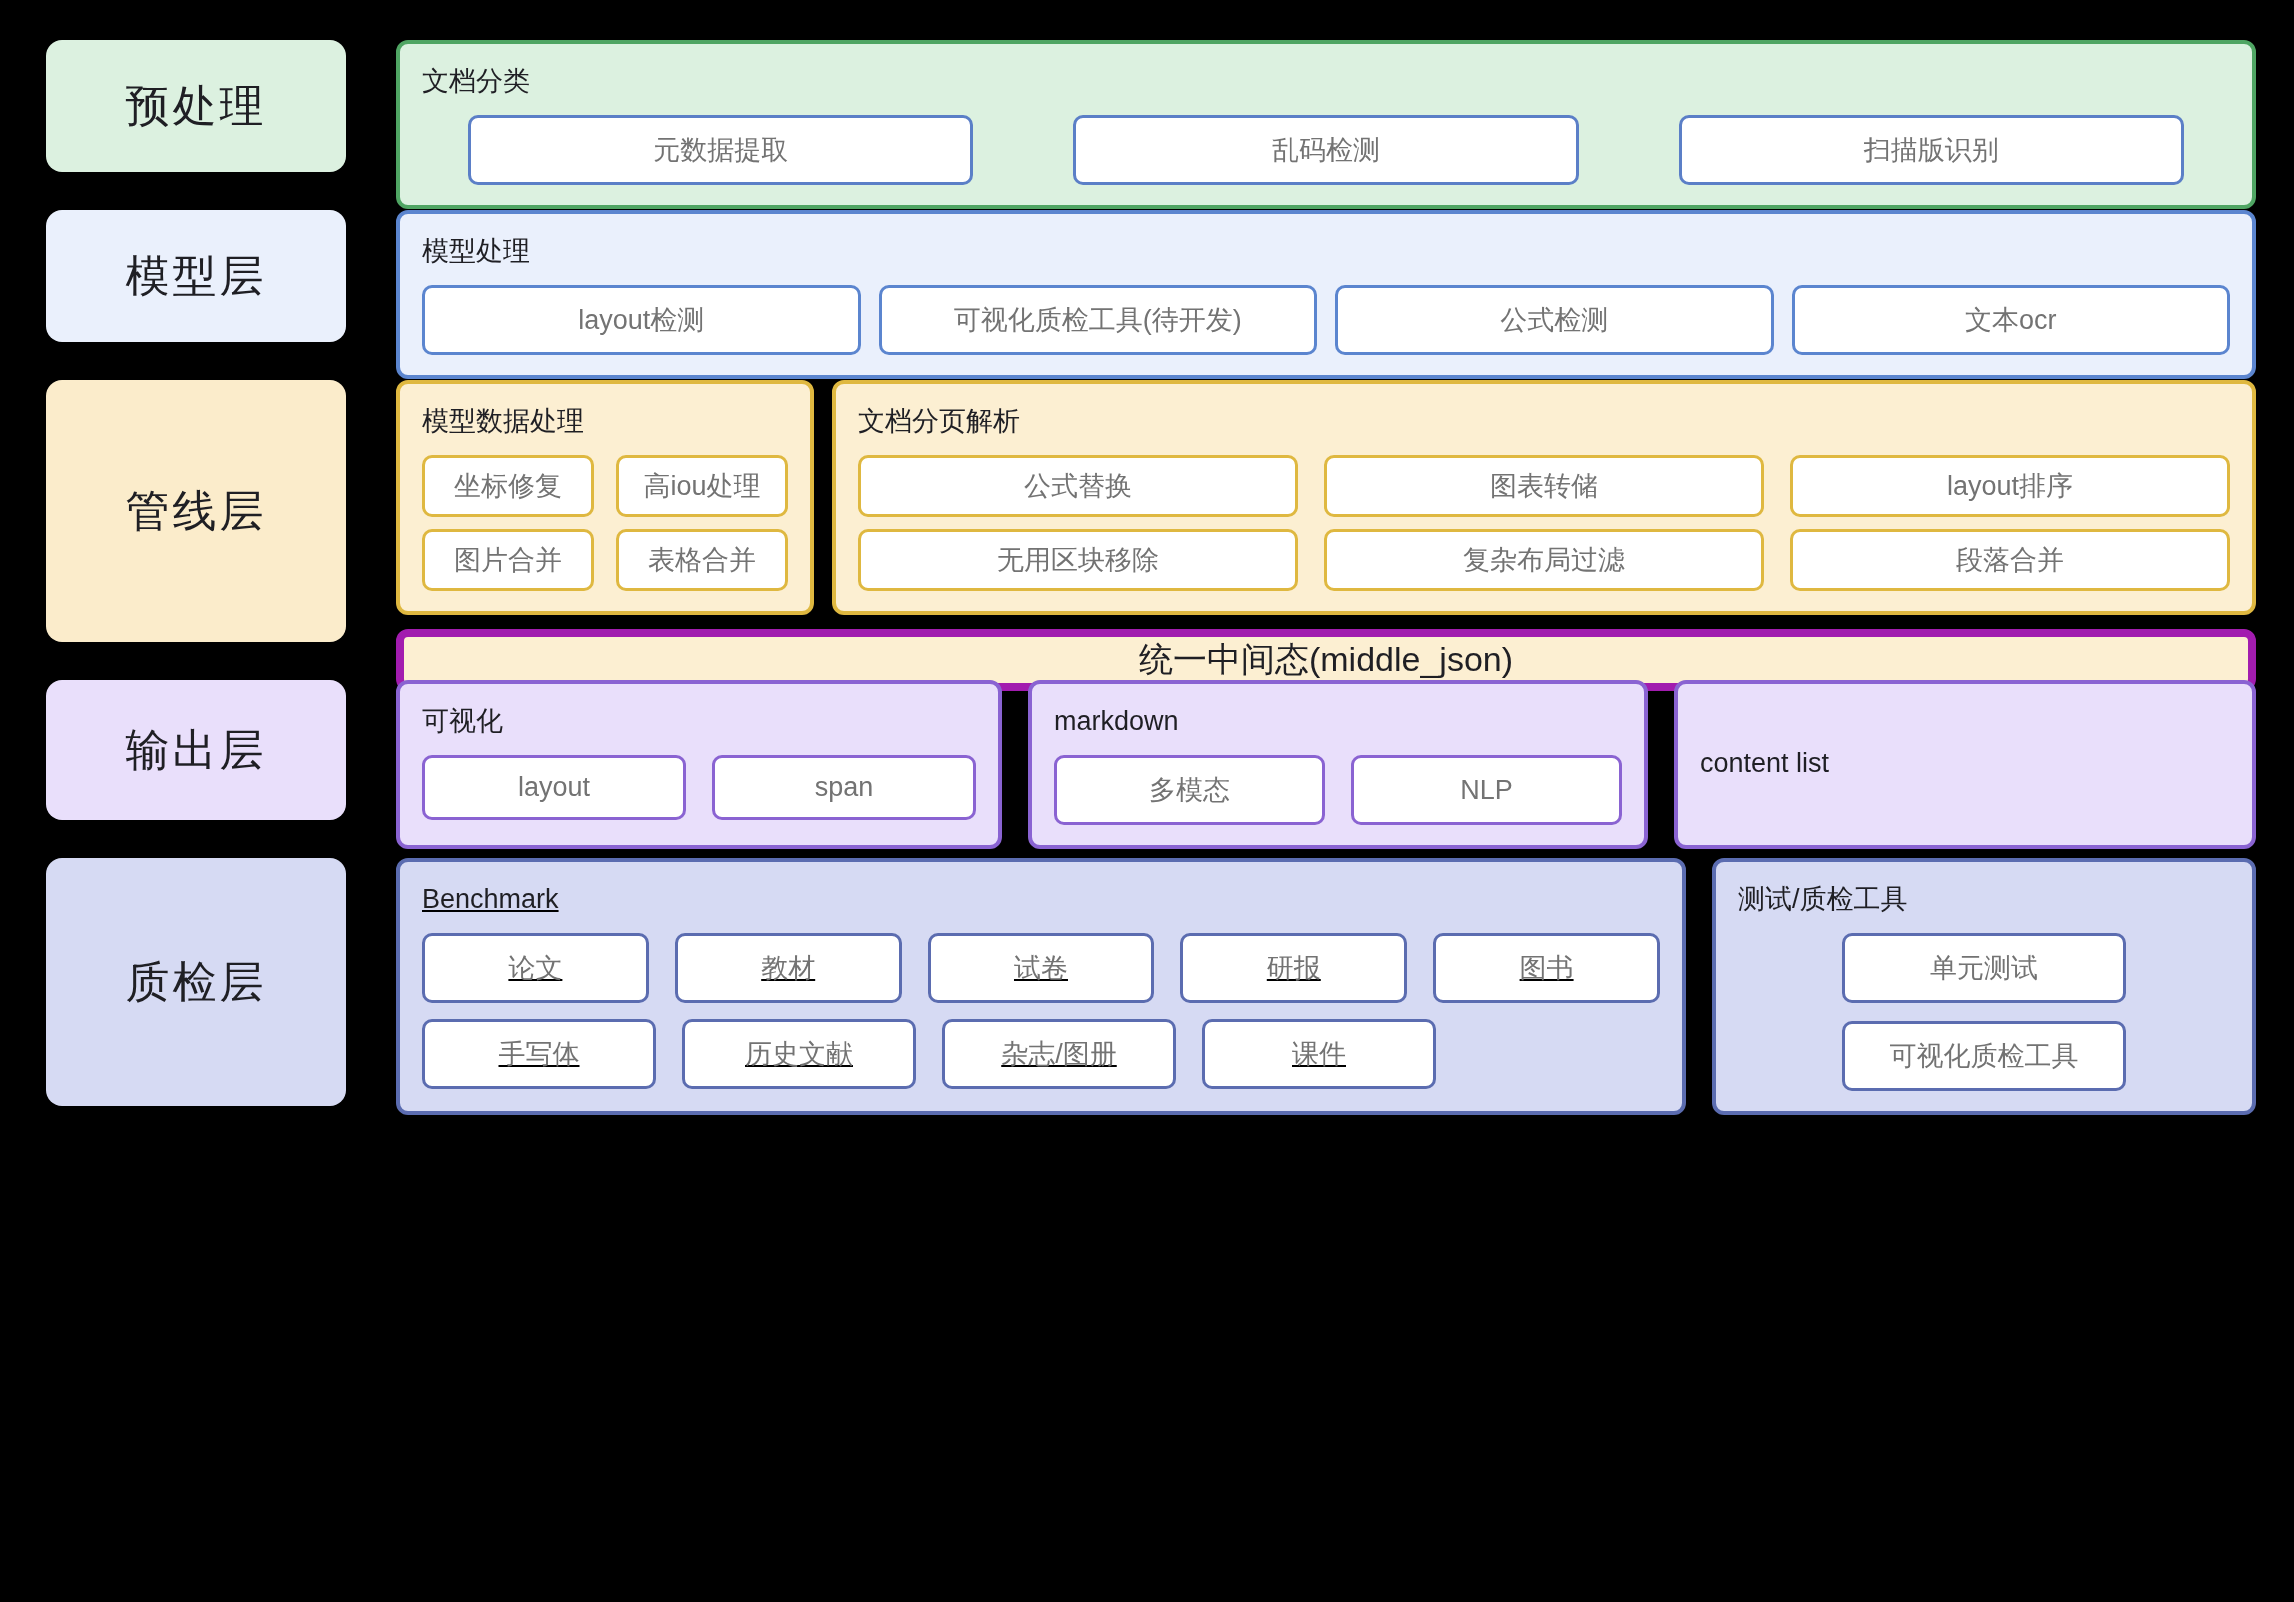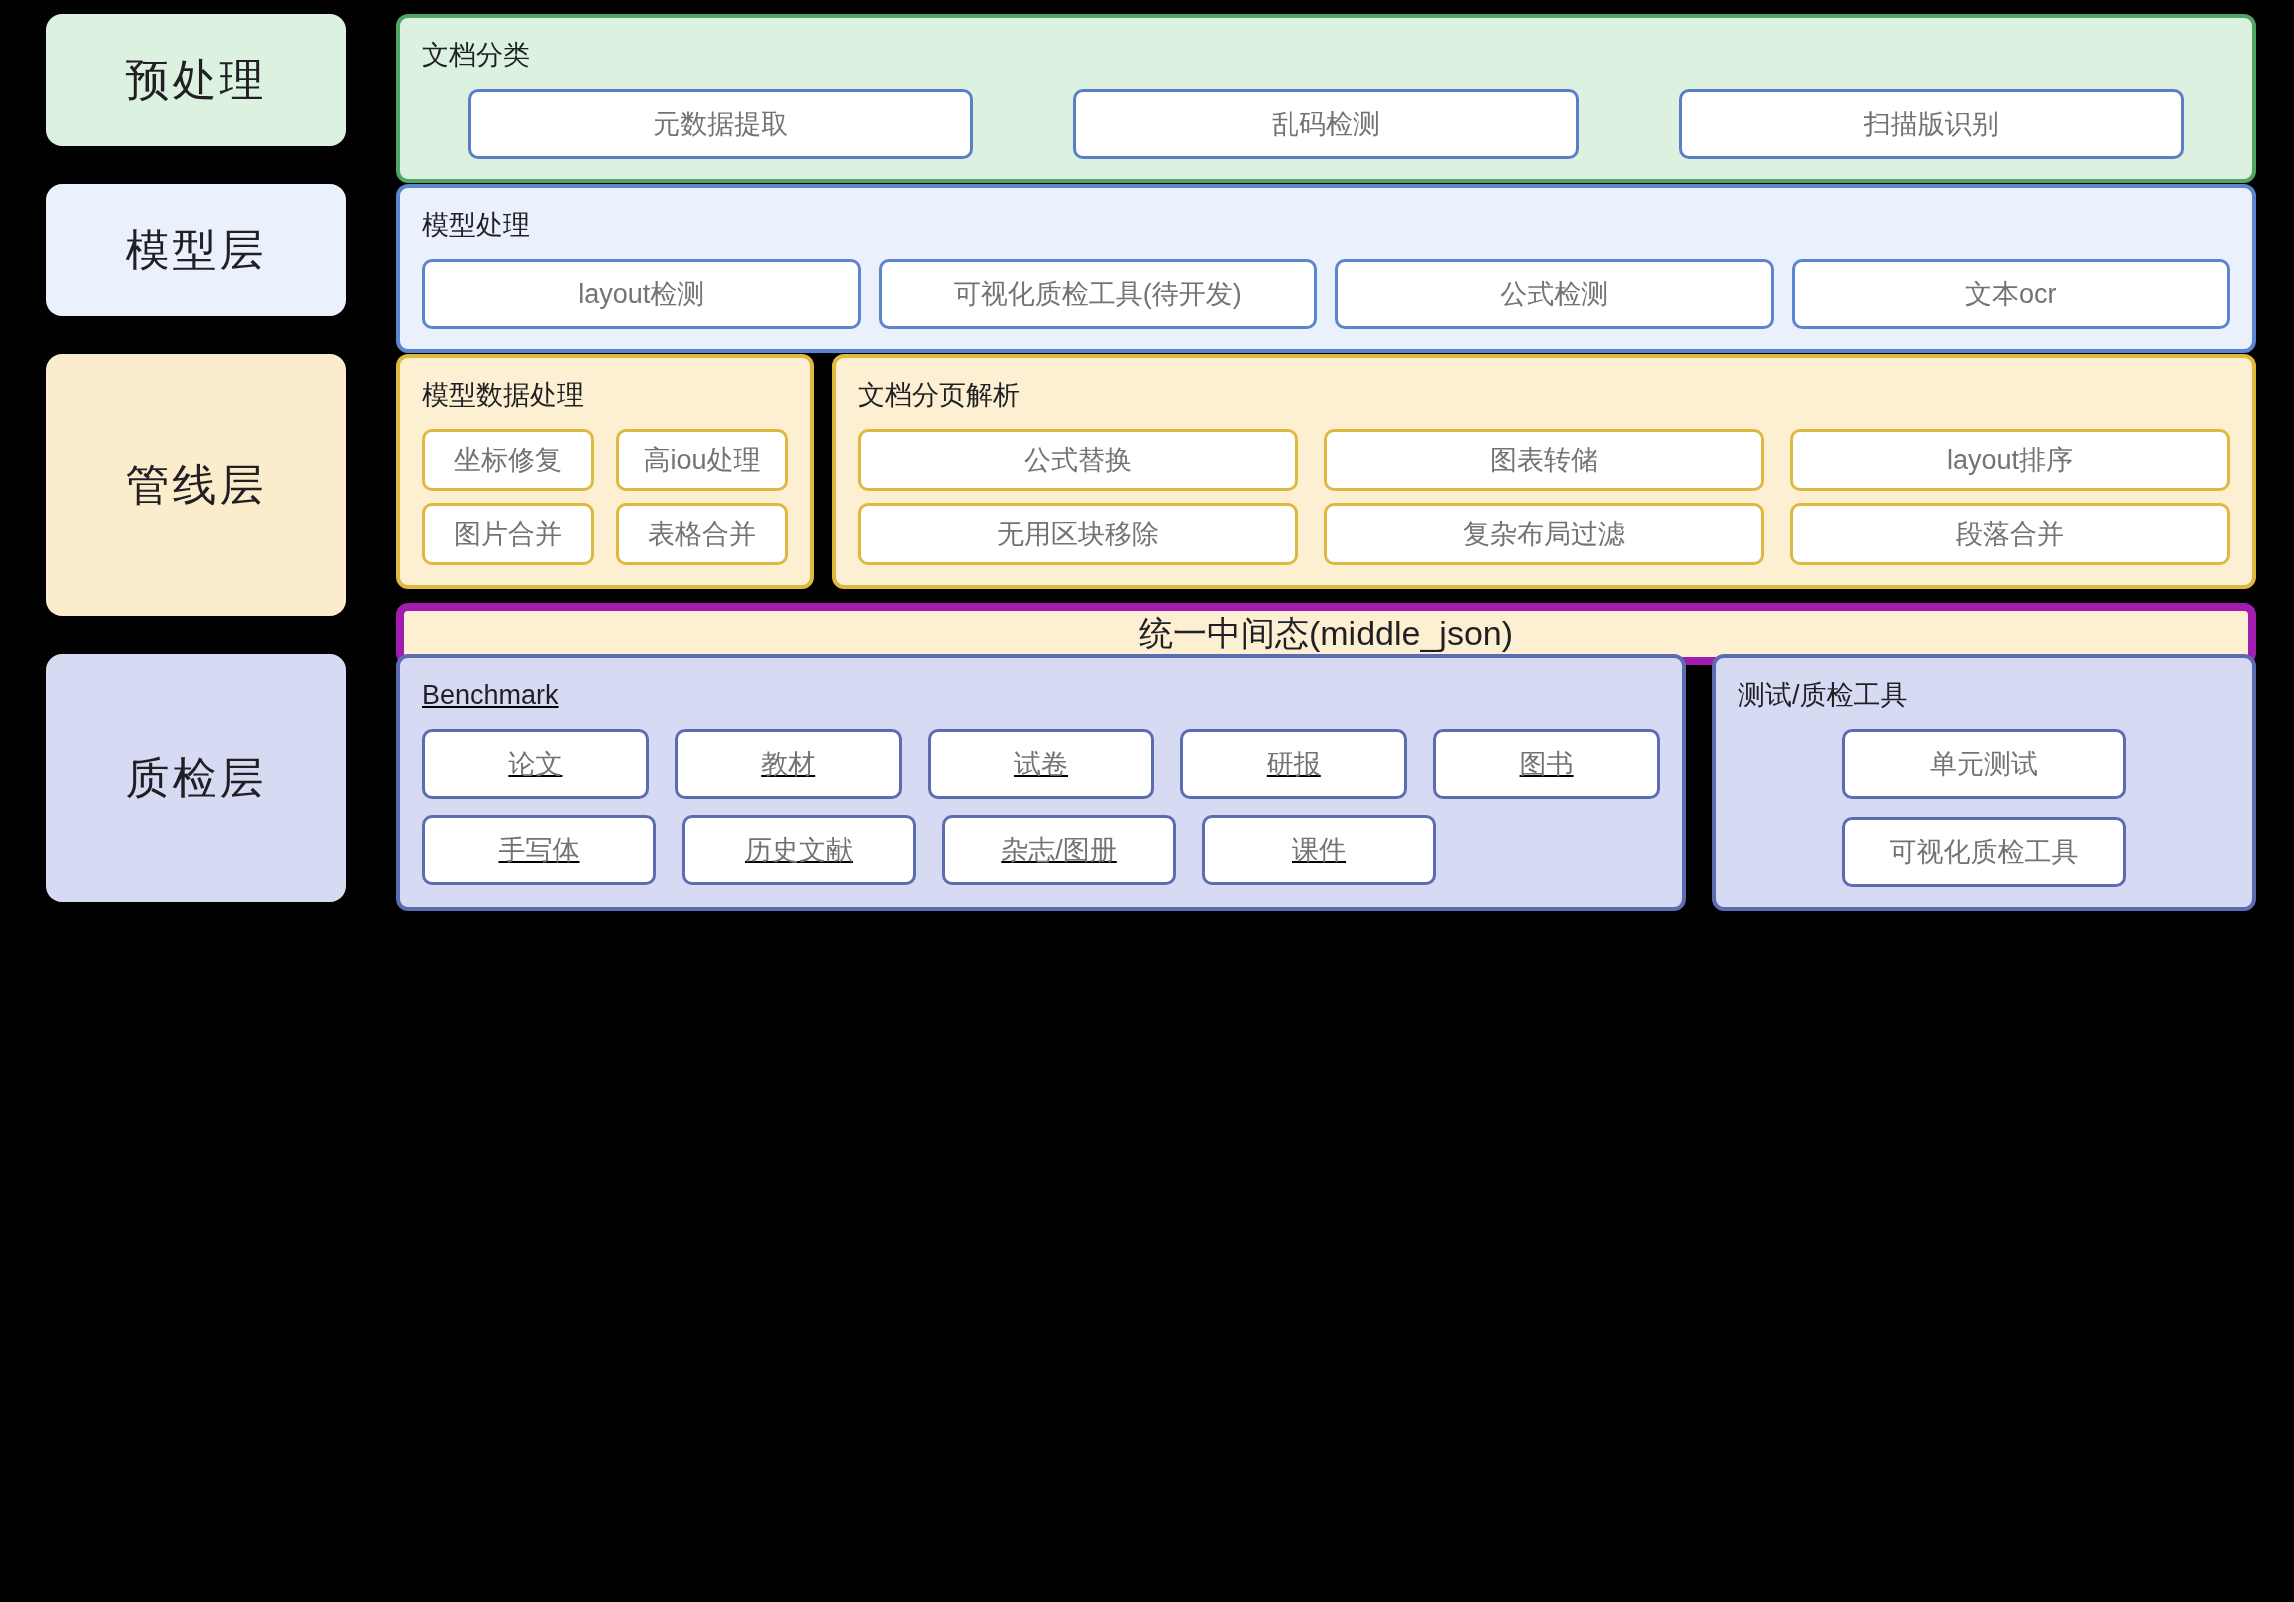--- a/index.html
+++ b/index.html
@@ -7,21 +7,21 @@
     width: 2294px;
     height: 1602px;
     background: #000000;
     font-family: "Liberation Sans", "DejaVu Sans", sans-serif;
     overflow: hidden;
   }
   .canvas {
     position: relative;
     width: 2294px;
     height: 1602px;
-    padding: 14px 38px 30px 46px;
+    padding: 40px 38px 30px 46px;
     display: flex;
     flex-direction: column;
     gap: 38px;
   }
 
   
   .row {
     display: flex;
     align-items: stretch;
     gap: 50px;
@@ -240,20 +240,48 @@
             <div class="chip">复杂布局过滤</div>
             <div class="chip">段落合并</div>
           </div>
         </div>
 
       </div>
       <div class="bar">统一中间态(middle_json)</div>
     </div>
   </div>
 
+  <div class="row row-out out">
+    <div class="layer-label">输出层</div>
+    <div class="row-body">
+      <div class="out-groups">
+
+        <div class="group grp-visual">
+          <div class="group-title">可视化</div>
+          <div class="chips">
+            <div class="chip">layout</div>
+            <div class="chip">span</div>
+          </div>
+        </div>
+
+        <div class="group grp-markdown">
+          <div class="group-title">markdown</div>
+          <div class="chips">
+            <div class="chip">多模态</div>
+            <div class="chip">NLP</div>
+          </div>
+        </div>
+
+        <div class="group grp-content">
+          <div class="group-title">content list</div>
+        </div>
+
+      </div>
+    </div>
+  </div>
 
   <div class="row row-qa qa">
     <div class="layer-label">质检层</div>
     <div class="row-body">
       <div class="qa-groups">
 
         <div class="group grp-bench">
           <div class="group-title">Benchmark</div>
           <div class="bench-rows">
             <div class="bench-line line1">

